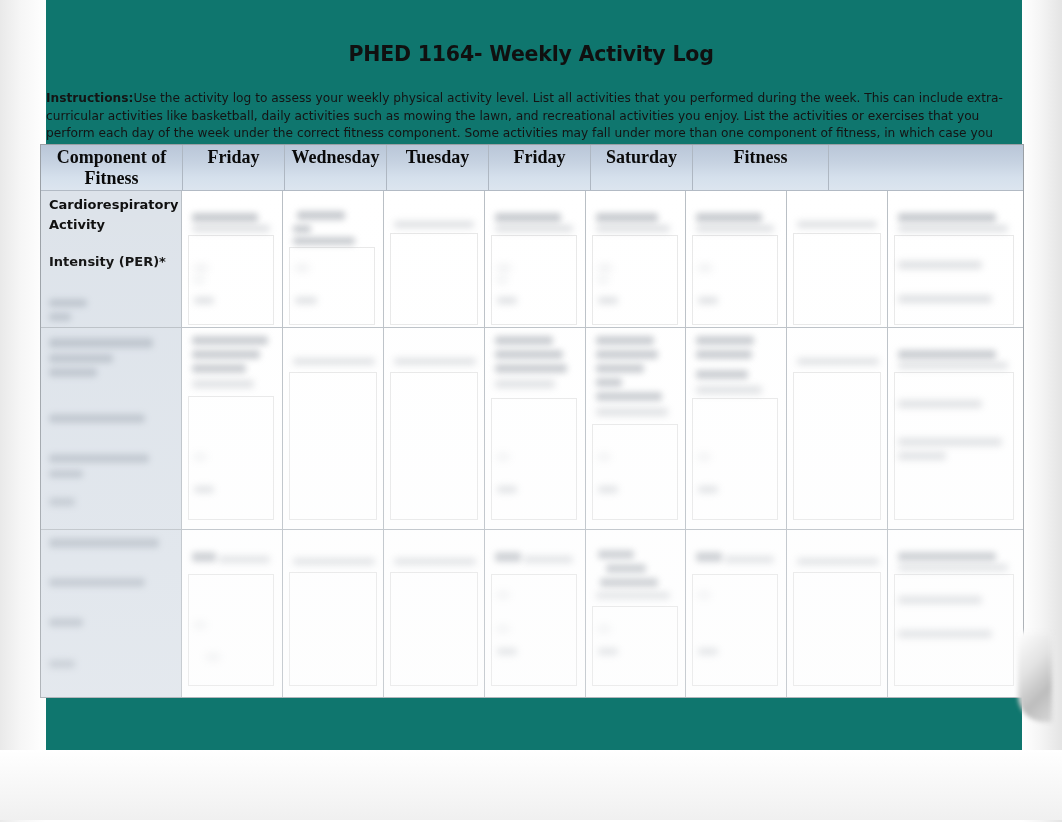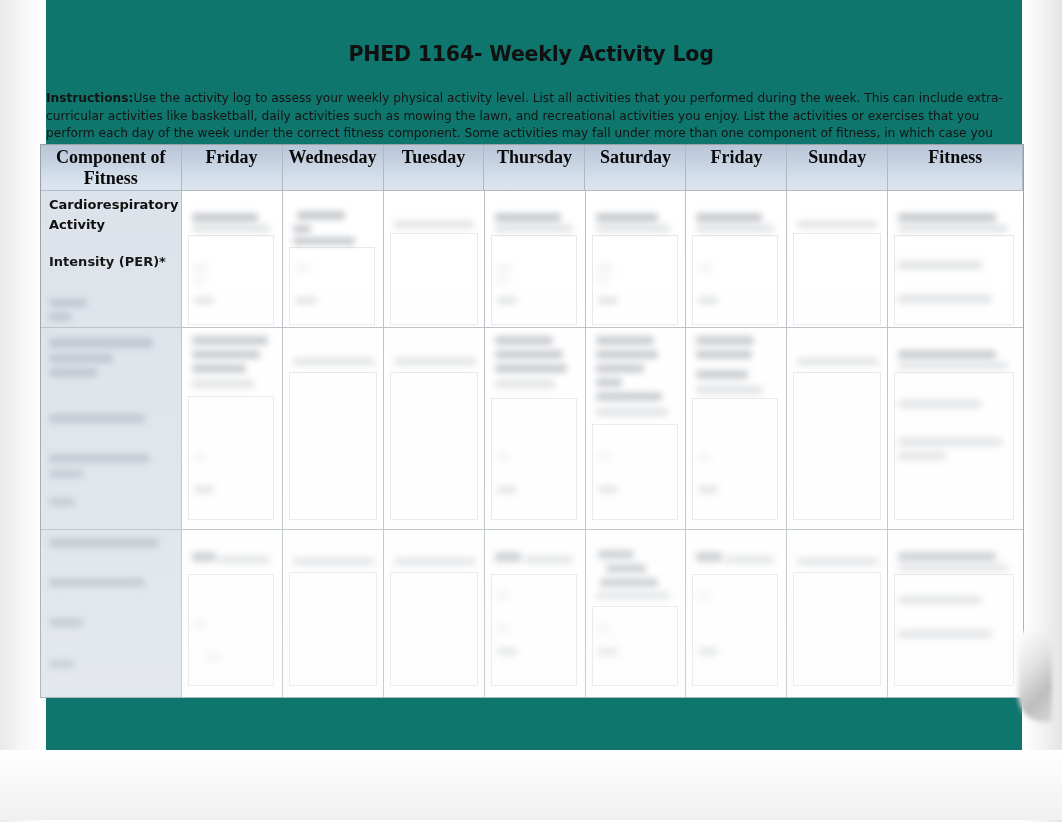--- a/index.html
+++ b/index.html
@@ -231,30 +231,24 @@
       <div class="tcell c-day">
         <span class="hdr-txt">Friday</span>
       </div>
       <div class="tcell c-day">
         <span class="hdr-txt">Wednesday</span>
       </div>
       <div class="tcell c-day">
         <span class="hdr-txt">Tuesday</span>
       </div>
       <div class="tcell c-day">
-        <span class="hdr-txt">Thursday</span>
+        <span class="hdr-txt">Friday</span>
       </div>
       <div class="tcell c-day">
         <span class="hdr-txt">Saturday</span>
-      </div>
-      <div class="tcell c-day">
-        <span class="hdr-txt">Friday</span>
-      </div>
-      <div class="tcell c-day">
-        <span class="hdr-txt">Sunday</span>
       </div>
       <div class="tcell c-tot">
         <span class="hdr-txt">Fitness</span>
       </div>
     </div>
 
     <div class="trow body-row" id="row-cardio">
       <div class="tcell c-comp">
         <div class="comp-label">Cardiorespiratory Activity</div>
         <div class="comp-sub">Intensity (PER)*</div>

